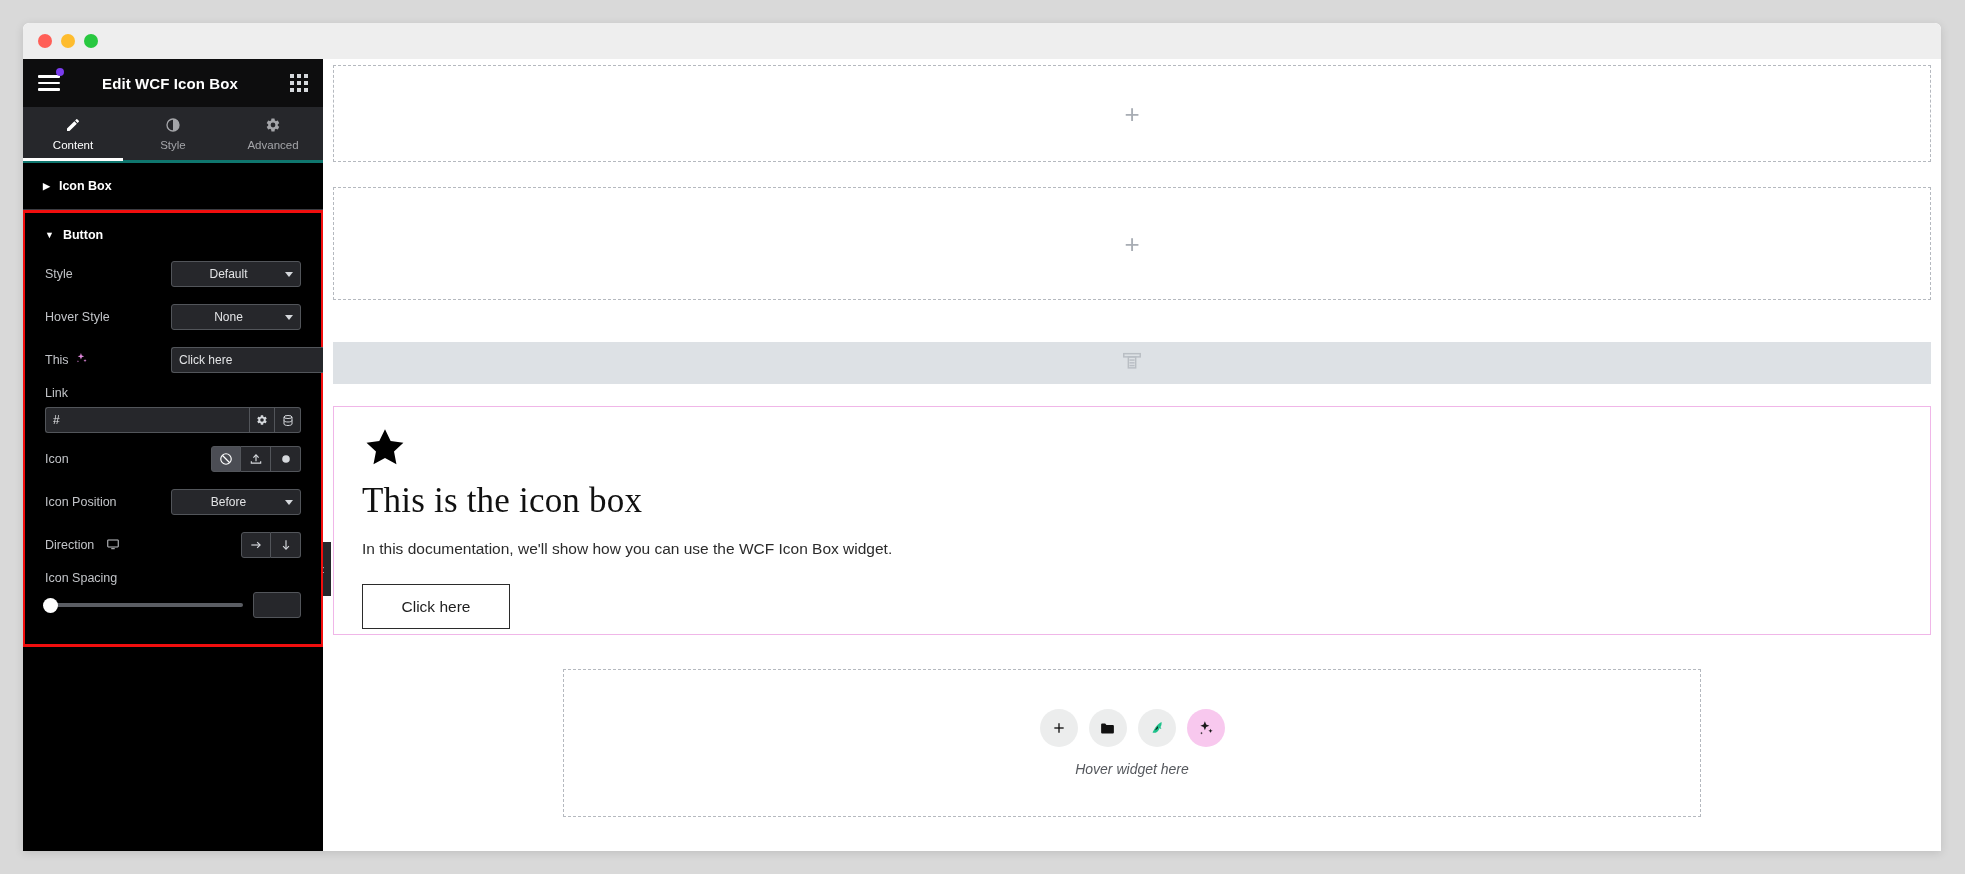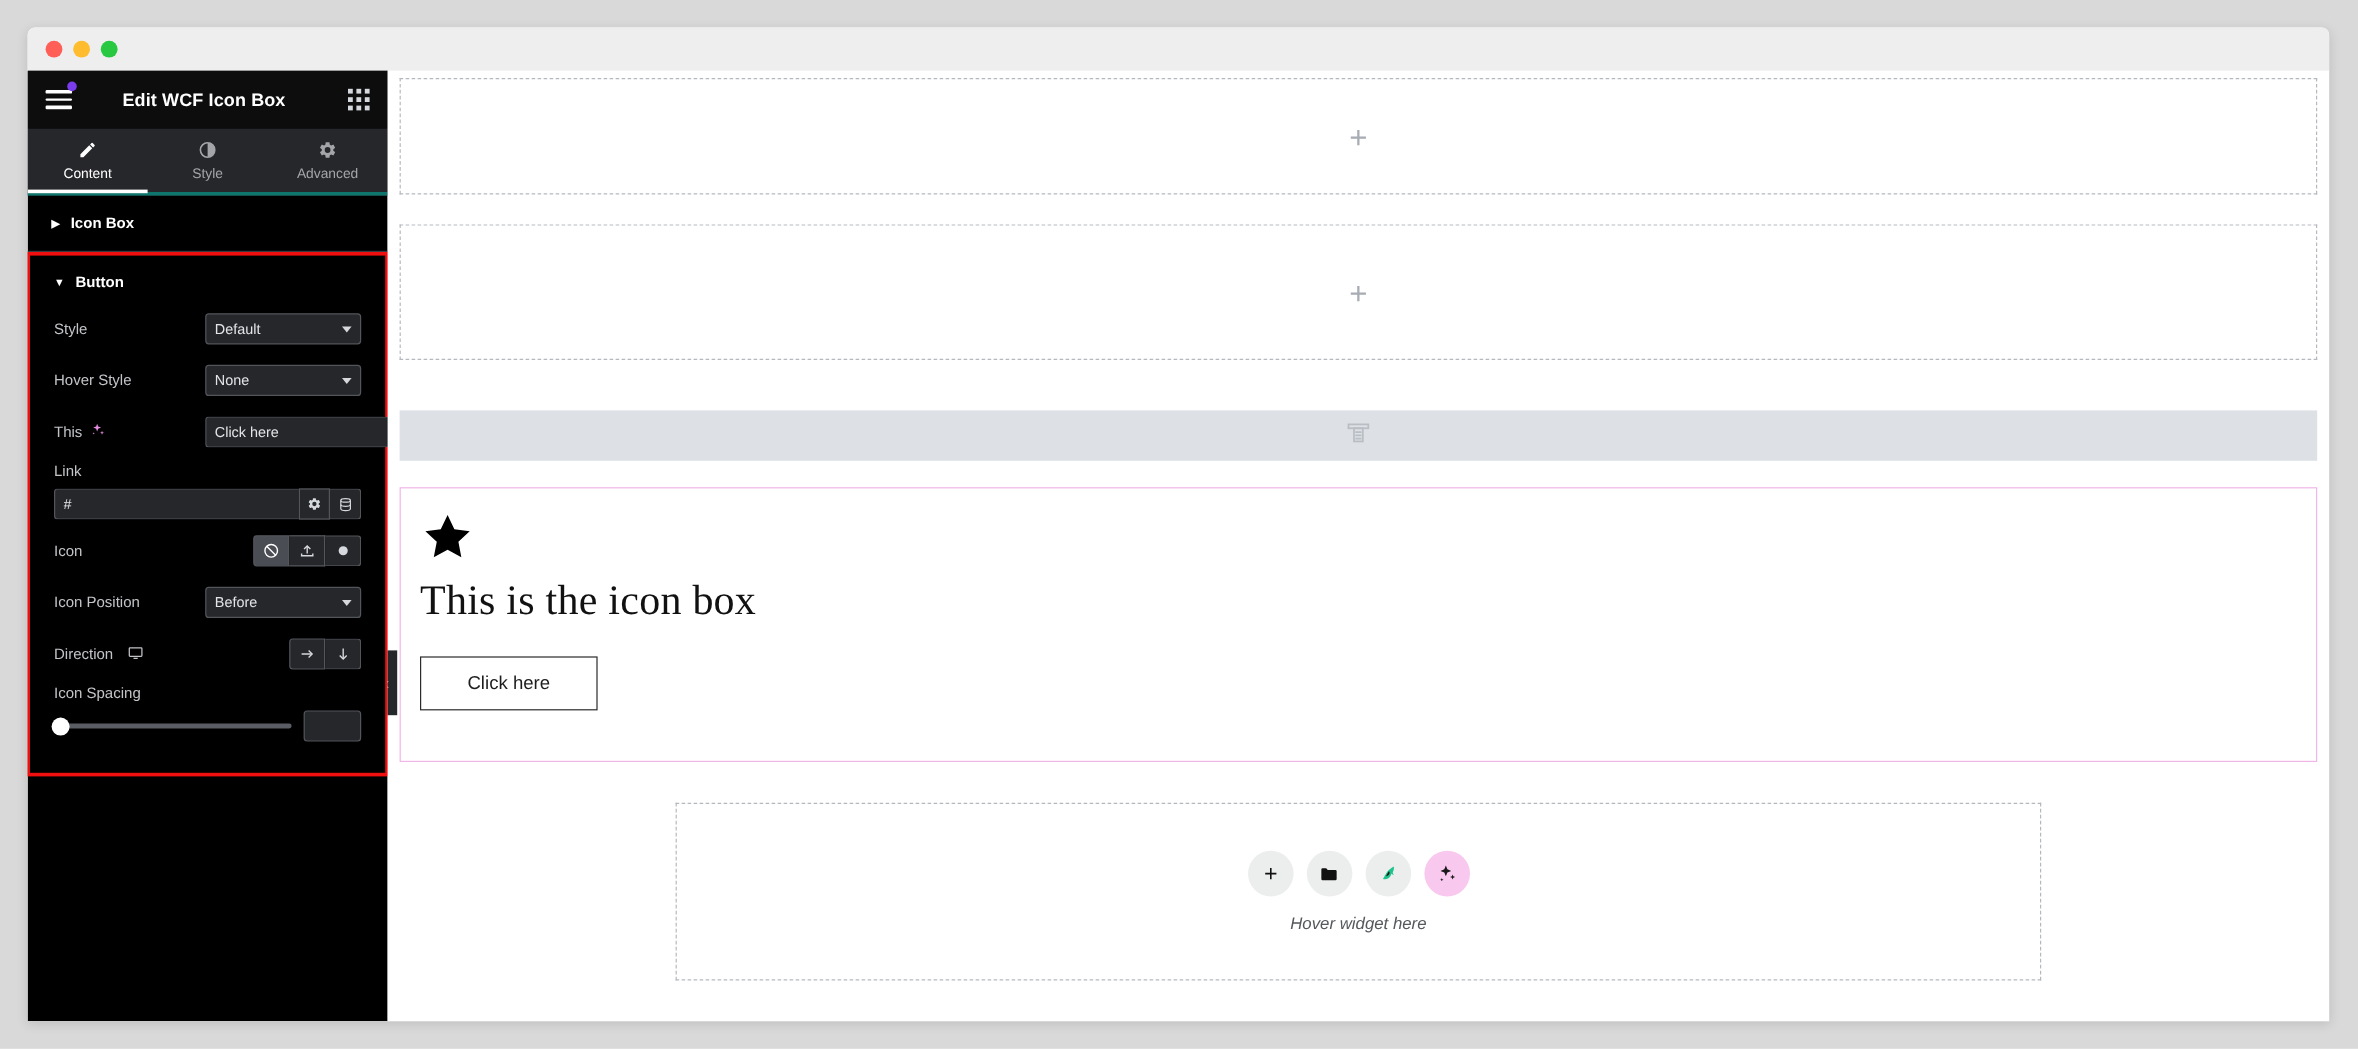--- a/index.html
+++ b/index.html
@@ -130,20 +130,21 @@
     border: 1px solid #52555a;
     border-radius: 3px;
     color: #e3e4e6;
     font-size: 12px;
     font-family: "Liberation Sans", sans-serif;
     padding: 0 22px 0 7px;
     display: flex; align-items: center;
     position: relative;
     cursor: pointer;
     appearance: none;
+    justify-content: center;
   }
   .fake-select .arrow {
     position: absolute; right: 7px; top: 50%;
     width: 0; height: 0; margin-top: -2px;
     border-left: 4.5px solid transparent;
     border-right: 4.5px solid transparent;
     border-top: 5px solid #d5d8dc;
   }
 
   .input-wrap { display: flex; width: 100%; }
@@ -222,21 +223,21 @@
   #graybar {
     position: absolute; left: 10px; right: 10px; top: 283px; height: 42px;
     background: #dde1e5;
     display: flex; align-items: center; justify-content: center;
   }
 
   #iconbox-wrap {
     position: absolute; left: 10px; right: 10px; top: 347px; height: 229px;
     border: 1px solid #f0b6e8;
     background: #ffffff;
-    padding: 18px 24px 0 16px;
+    padding: 18px 24px 0 28px;
   }
   #star { width: 46px; height: 46px; display: block; }
   #ib-title {
     font-family: "Liberation Serif", serif;
     font-size: 35px; color: #111111; font-weight: 400;
     margin-top: 10px; letter-spacing: .2px;
   }
   #ib-desc {
     font-size: 15.5px; color: #2b2b2b; margin-top: 19px;
   }
@@ -520,20 +521,21 @@
         <span>‹</span>
       </div>
 
       <div id="iconbox-wrap">
         <span id="star">
           <svg width="46" height="46" viewBox="0 0 24 24" fill="#000000">
               <path d="M12 2.2l2.95 6.2 6.65.82-4.9 4.62 1.27 6.66L12 17.28 5.99 20.5l1.3-6.66-4.94-4.62 6.67-.82L12 2.2z"></path>
             </svg>
         </span>
         <div id="ib-title">This is the icon box</div>
+        <div id="ib-desc">In this documentation, we'll show how you can use the WCF Icon Box widget.</div>
         <div id="ib-button">Click here</div>
       </div>
 
       <div id="widget-drop">
         <div id="wd-buttons">
           <span class="circ">
             <svg width="16" height="16" viewBox="0 0 24 24" fill="none" stroke="#111111" stroke-width="2">
                 <line x1="12" y1="5" x2="12" y2="19"></line>
                 <line x1="5" y1="12" x2="19" y2="12"></line>
               </svg>

